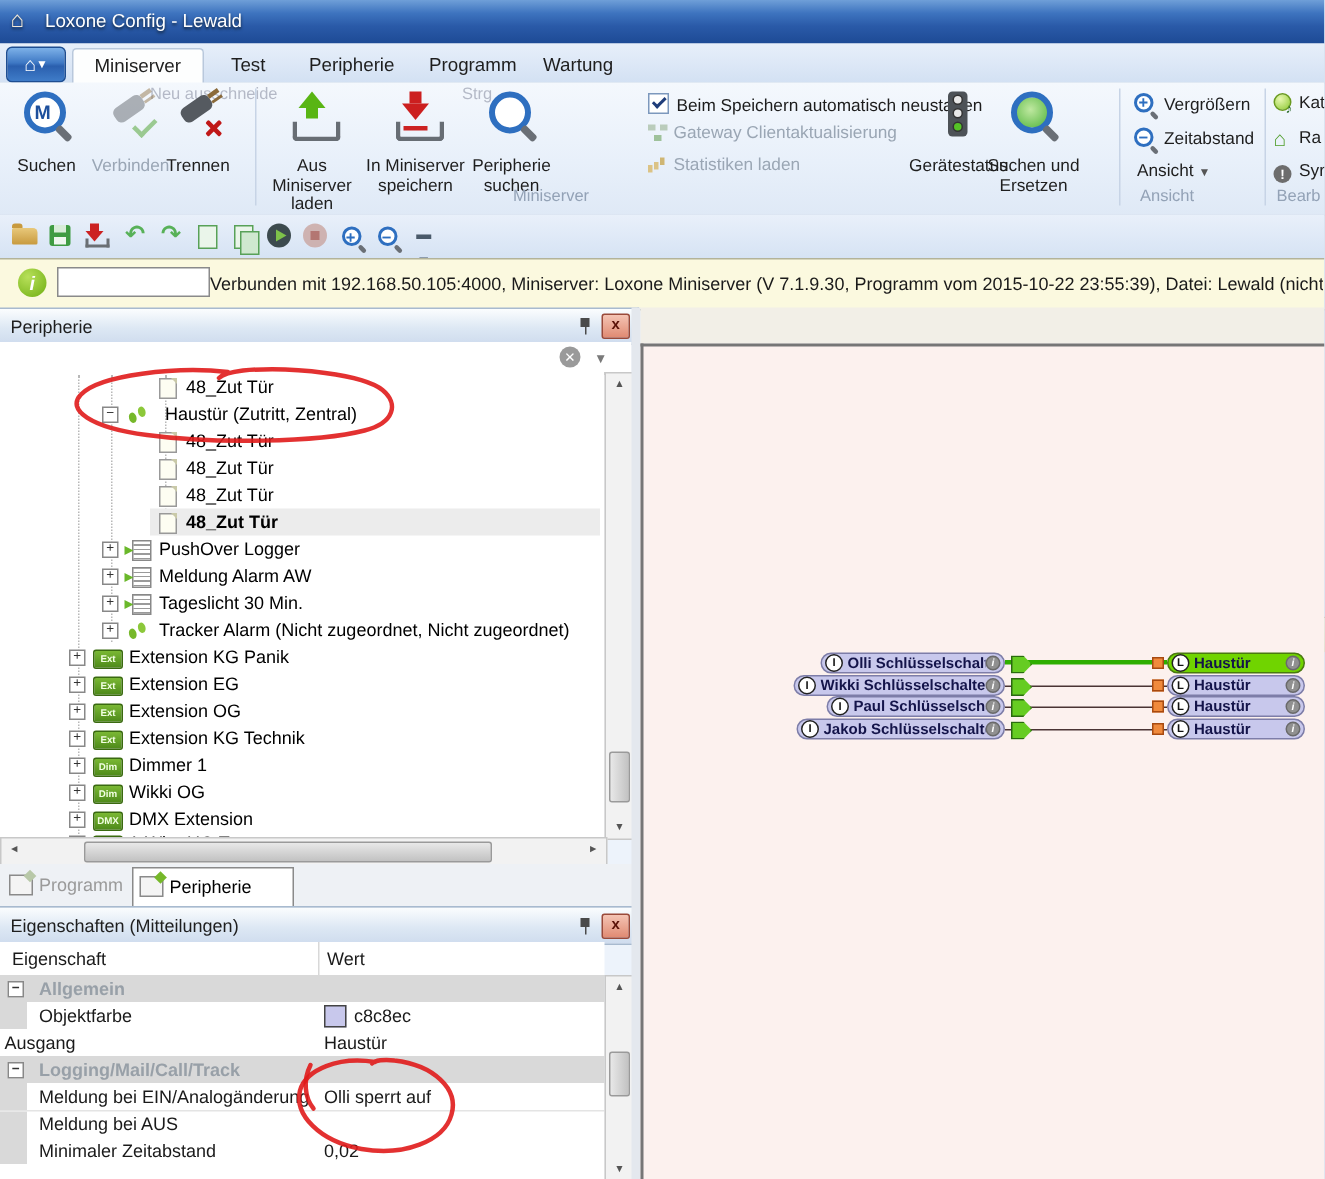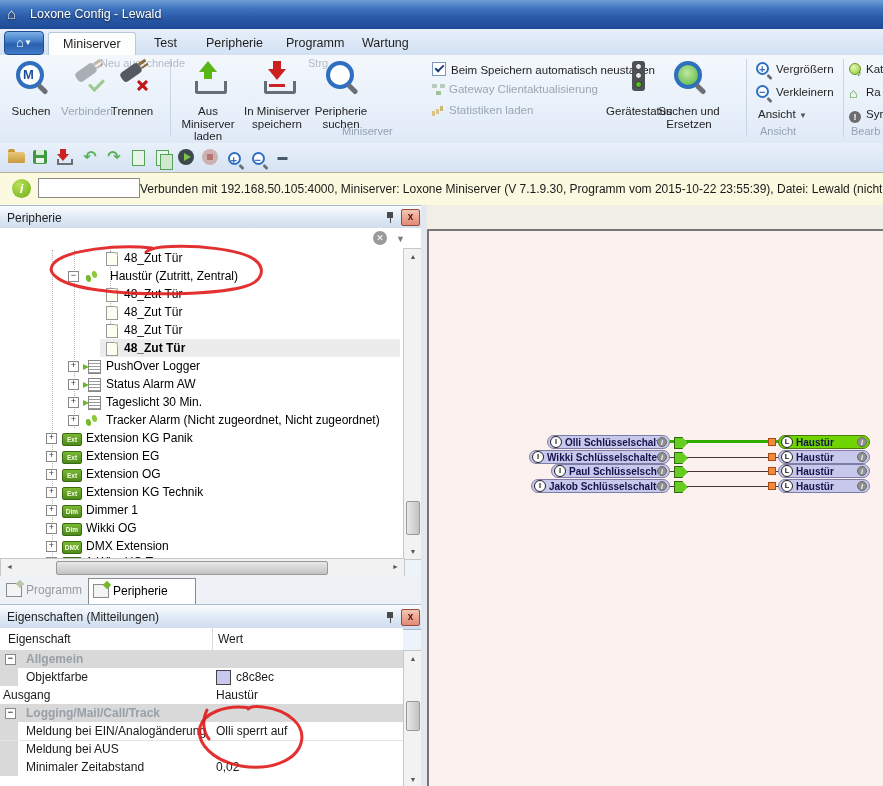--- a/index.html
+++ b/index.html
@@ -258,21 +258,21 @@
     <div class="abs vsep" style="left:746px;"></div>
 
     <div class="abs smallbtn" style="left:756px;top:6px;">
       <span class="ic"><span class="mag sm">
             <span class="pm">+</span>
           </span></span><span>Vergrößern</span>
     </div>
     <div class="abs smallbtn" style="left:756px;top:29px;">
       <span class="ic"><span class="mag sm">
             <span class="pm">−</span>
-          </span></span><span>Verkleinern</span>
+          </span></span><span>Zeitabstand</span>
     </div>
     <div class="abs smallbtn" style="left:758px;top:51px;">
       <span>Ansicht</span> <span style="font-size:8px;color:#555;">▼</span>
     </div>
 
     <div class="abs vsep" style="left:843px;"></div>
 
     <div class="abs smallbtn" style="left:849px;top:6px;width:40px;">
       <span class="ic" style="width:13px;"><span class="bulb"></span><span class="note">♪</span></span><span>Kat</span>
     </div>
@@ -369,21 +369,21 @@
         <span class="lab" style="position:absolute;left:124px;">48_Zut Tür</span>
       </div>
     <div class="trow" style="top:109px;">
         <span class="exp plus" style="left:68px;"></span>
         <span class="ico-log" style="left:88px;"></span>
         <span class="lab" style="position:absolute;left:106px;">PushOver Logger</span>
       </div>
     <div class="trow" style="top:127px;">
         <span class="exp plus" style="left:68px;"></span>
         <span class="ico-log" style="left:88px;"></span>
-        <span class="lab" style="position:absolute;left:106px;">Status Alarm AW</span>
+        <span class="lab" style="position:absolute;left:106px;">Meldung Alarm AW</span>
       </div>
     <div class="trow" style="top:145px;">
         <span class="exp plus" style="left:68px;"></span>
         <span class="ico-log" style="left:88px;"></span>
         <span class="lab" style="position:absolute;left:106px;">Tageslicht 30 Min.</span>
       </div>
     <div class="trow" style="top:163px;">
         <span class="exp plus" style="left:68px;"></span>
         <span class="ico-paw" style="left:86px;"></span>
         <span class="lab" style="position:absolute;left:106px;">Tracker Alarm (Nicht zugeordnet, Nicht zugeordnet)</span>

